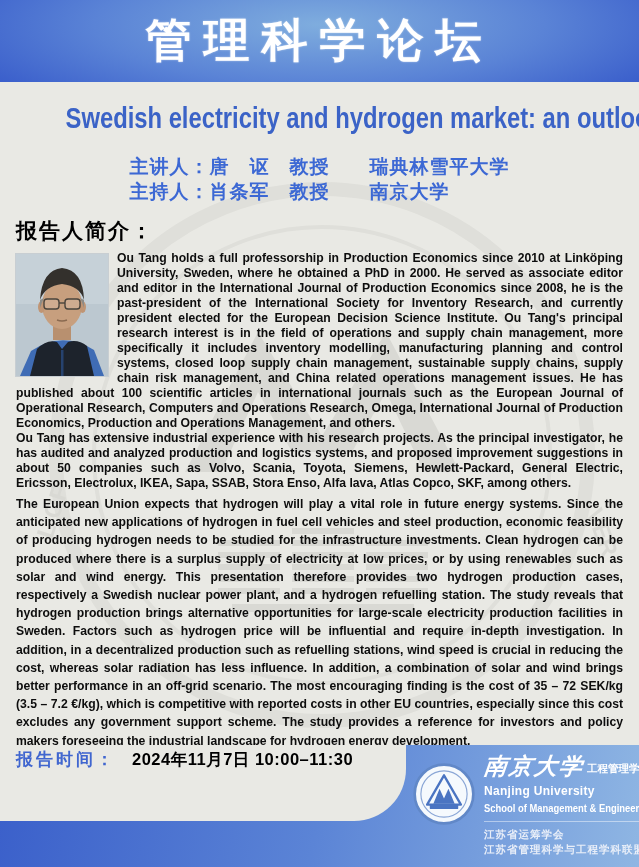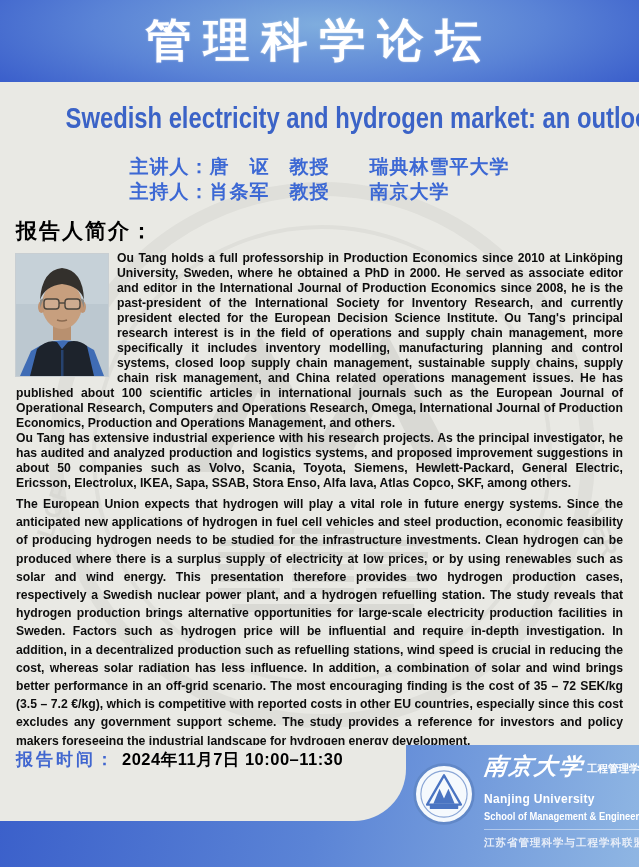--- a/index.html
+++ b/index.html
@@ -51,29 +51,29 @@
     position:absolute; z-index:2; left:0; top:745px; width:639px; height:122px;
     background:linear-gradient(100deg,#3a5fca 0%, #5b84d6 50%, #8fb6e3 100%);
   }
   .footer-gray{
     position:absolute; z-index:3; left:0; top:745px; width:406px; height:76px;
     background:#e9e9e4; border-bottom-right-radius:52px;
     box-sizing:border-box; padding:3px 0 0 16px;
   }
   .sched-row{display:flex; align-items:baseline; height:32px;}
   .sched-label{color:#4066cf; font-weight:700; font-size:17px; letter-spacing:3px;}
-  .sched-value{color:#000; font-weight:700; font-size:16.5px; margin-left:6px; letter-spacing:.5px;}
+  .sched-value{color:#000; font-weight:700; font-size:16.5px; margin-left:16px; letter-spacing:.5px;}
   .logo-block{position:absolute; z-index:4; left:410px; top:752px; width:229px; color:#fff;}
   .emblem{position:absolute; left:2px; top:10px;}
   .logo-text{margin-left:74px;}
   .cn-row{display:flex; align-items:flex-end; white-space:nowrap;}
   .uni-cn{font-family:"DejaVu Serif", serif; font-style:italic; font-weight:700;
     font-size:23px; letter-spacing:2px; transform:skewX(-6deg); line-height:28px;}
   .school-cn{font-size:10.5px; font-weight:700; margin-left:3px; padding-bottom:4px;}
-  .uni-en{font-size:12px; font-weight:700; margin-top:12px; letter-spacing:.3px;}
+  .uni-en{font-size:12px; font-weight:700; margin-top:4px; letter-spacing:.3px;}
   .school-en{font-size:10px; font-weight:700; display:inline-block;
     transform:scaleX(.94); transform-origin:0 50%; white-space:nowrap;}
   .logo-divider{height:1px; background:rgba(255,255,255,.45); width:158px; margin:5px 0 5px;}
   .org-line{font-size:10.5px; font-weight:700; color:#e8eef8; line-height:15px;
     letter-spacing:1px; white-space:nowrap;}
 </style>
 </head>
 <body>
 
 <div class="poster">
@@ -174,17 +174,18 @@
       <rect x="20" y="48" width="32" height="5" rx="1" fill="#4a74c2"></rect>
     </svg>
     <div class="logo-text">
       <div class="cn-row">
         <span class="uni-cn">南京大学</span>
         <span class="school-cn">工程管理学院</span>
       </div>
       <div class="uni-en">Nanjing University</div>
       <div><span class="school-en">School of Management &amp; Engineering</span></div>
       <div class="logo-divider"></div>
+      <div class="org-line">江苏省运筹学会</div>
       <div class="org-line">江苏省管理科学与工程学科联盟</div>
     </div>
   </div>
 
 </div>
 
 </body></html>

